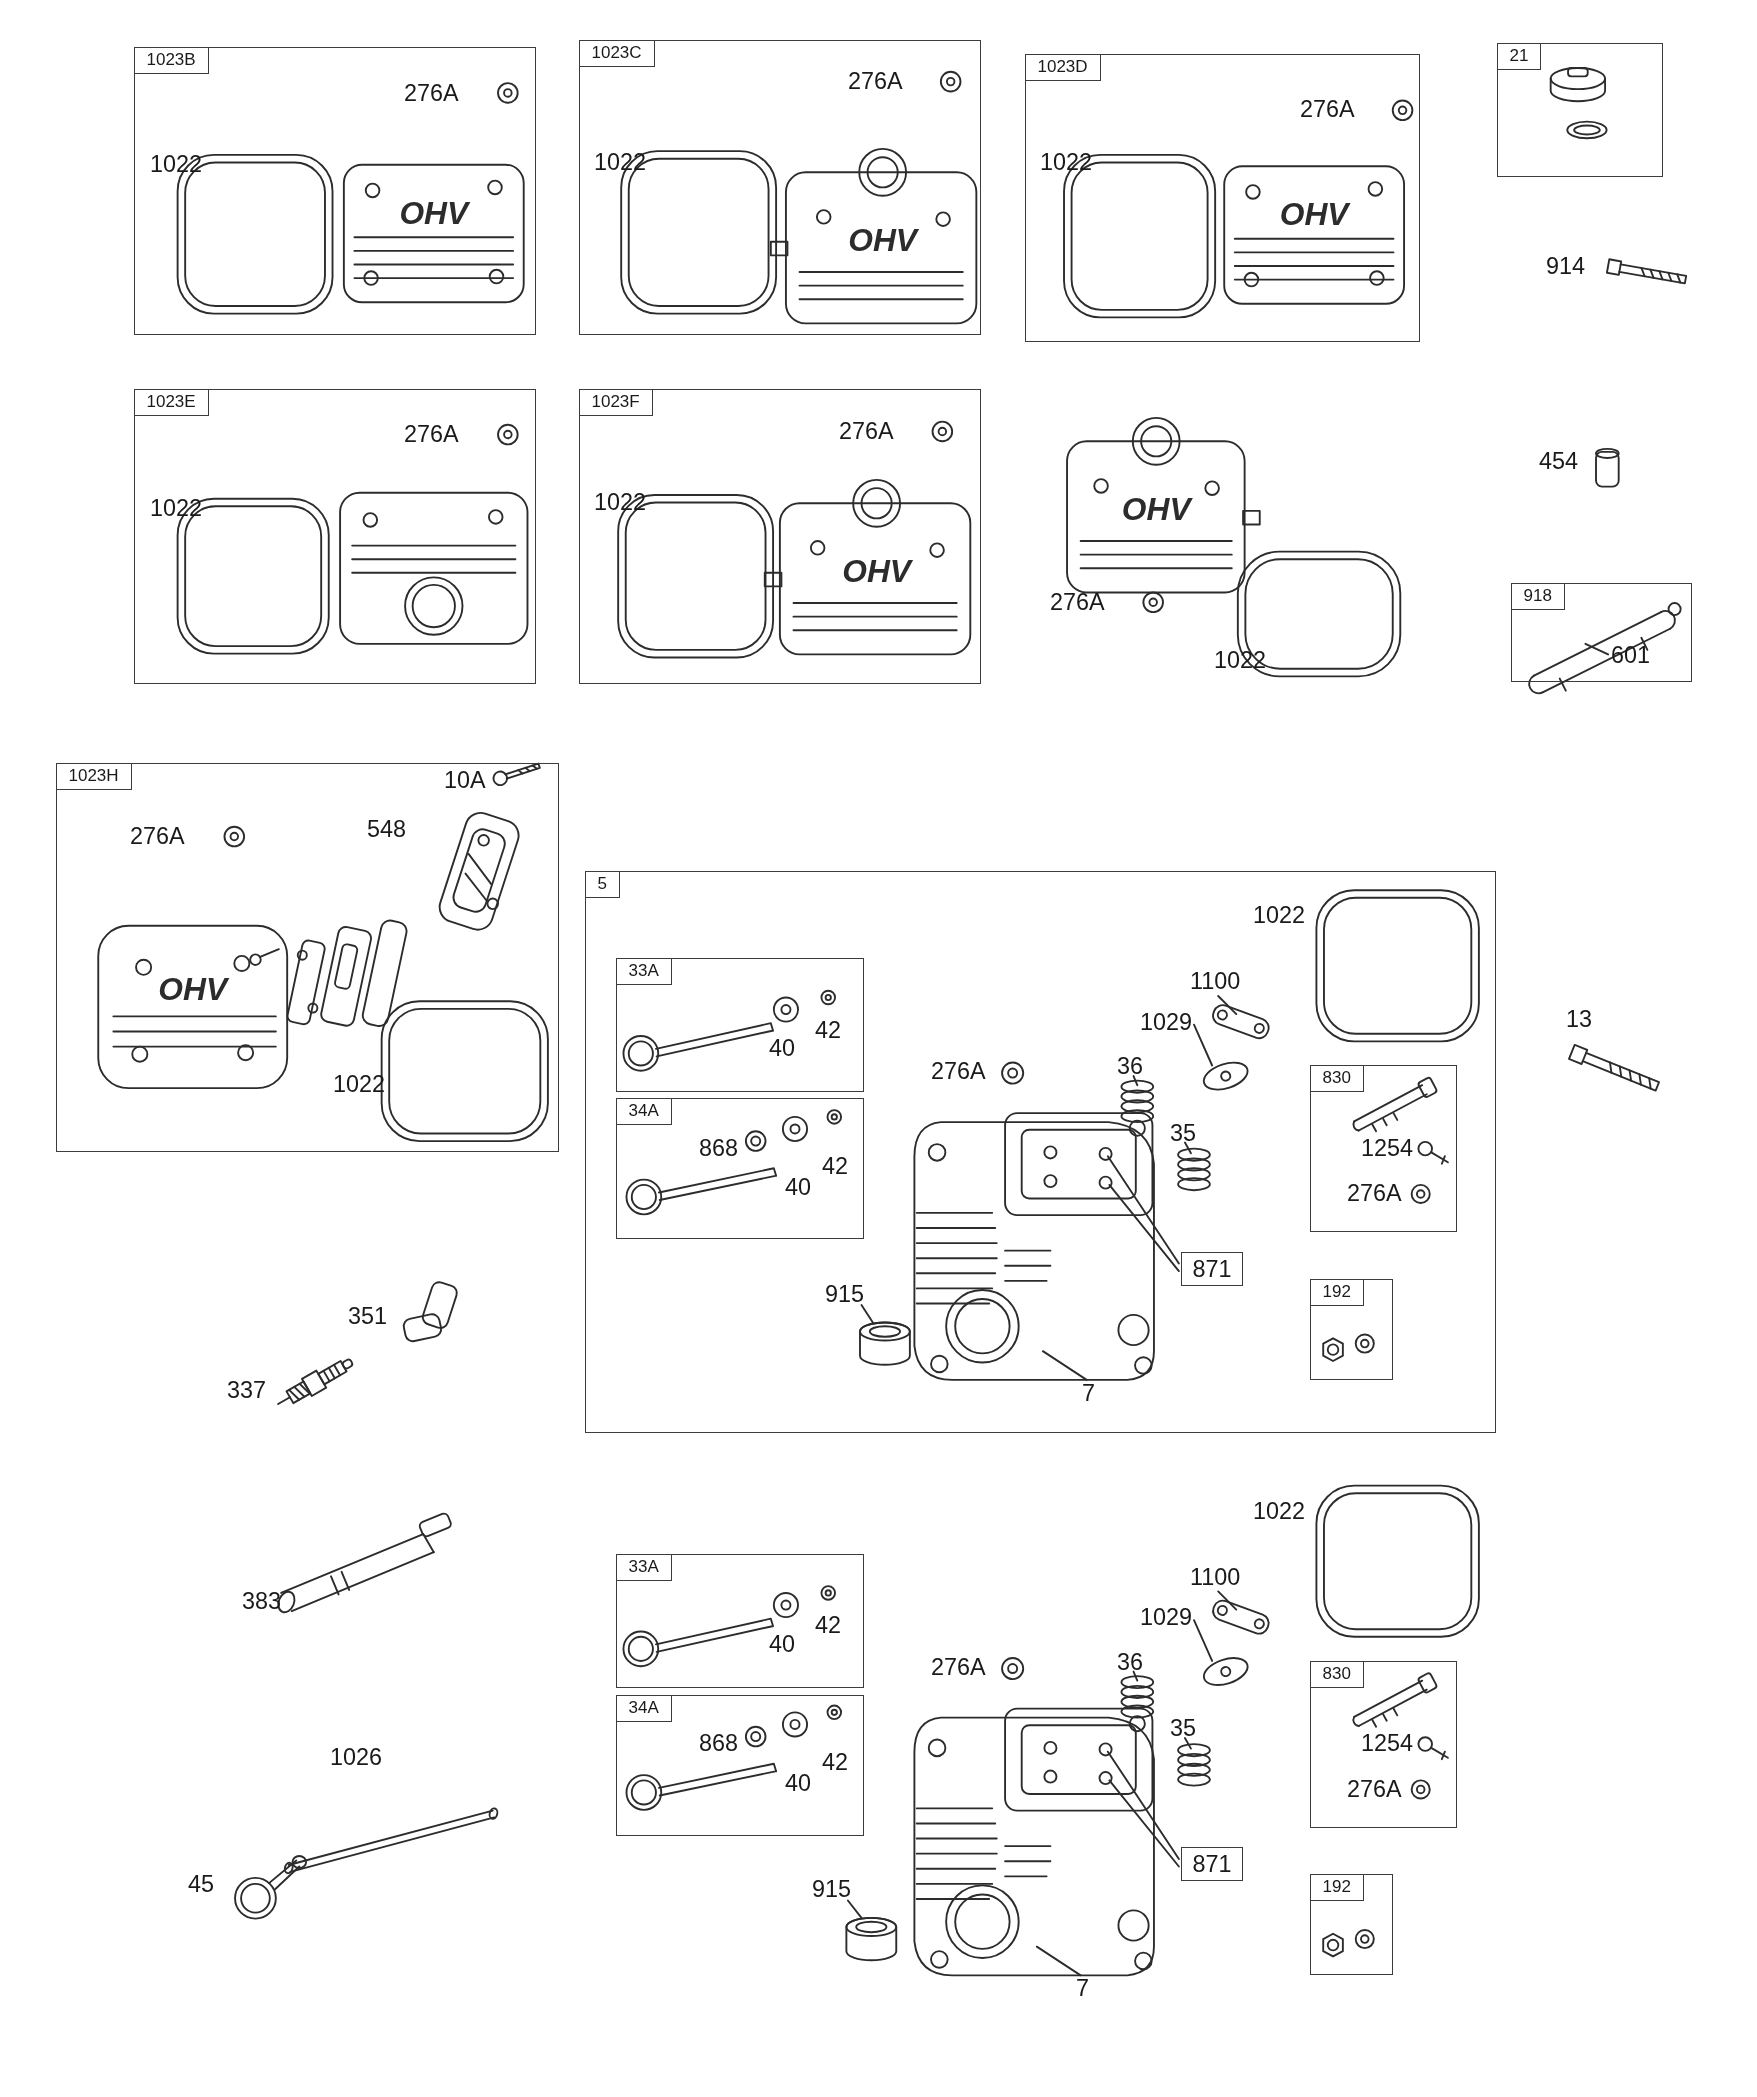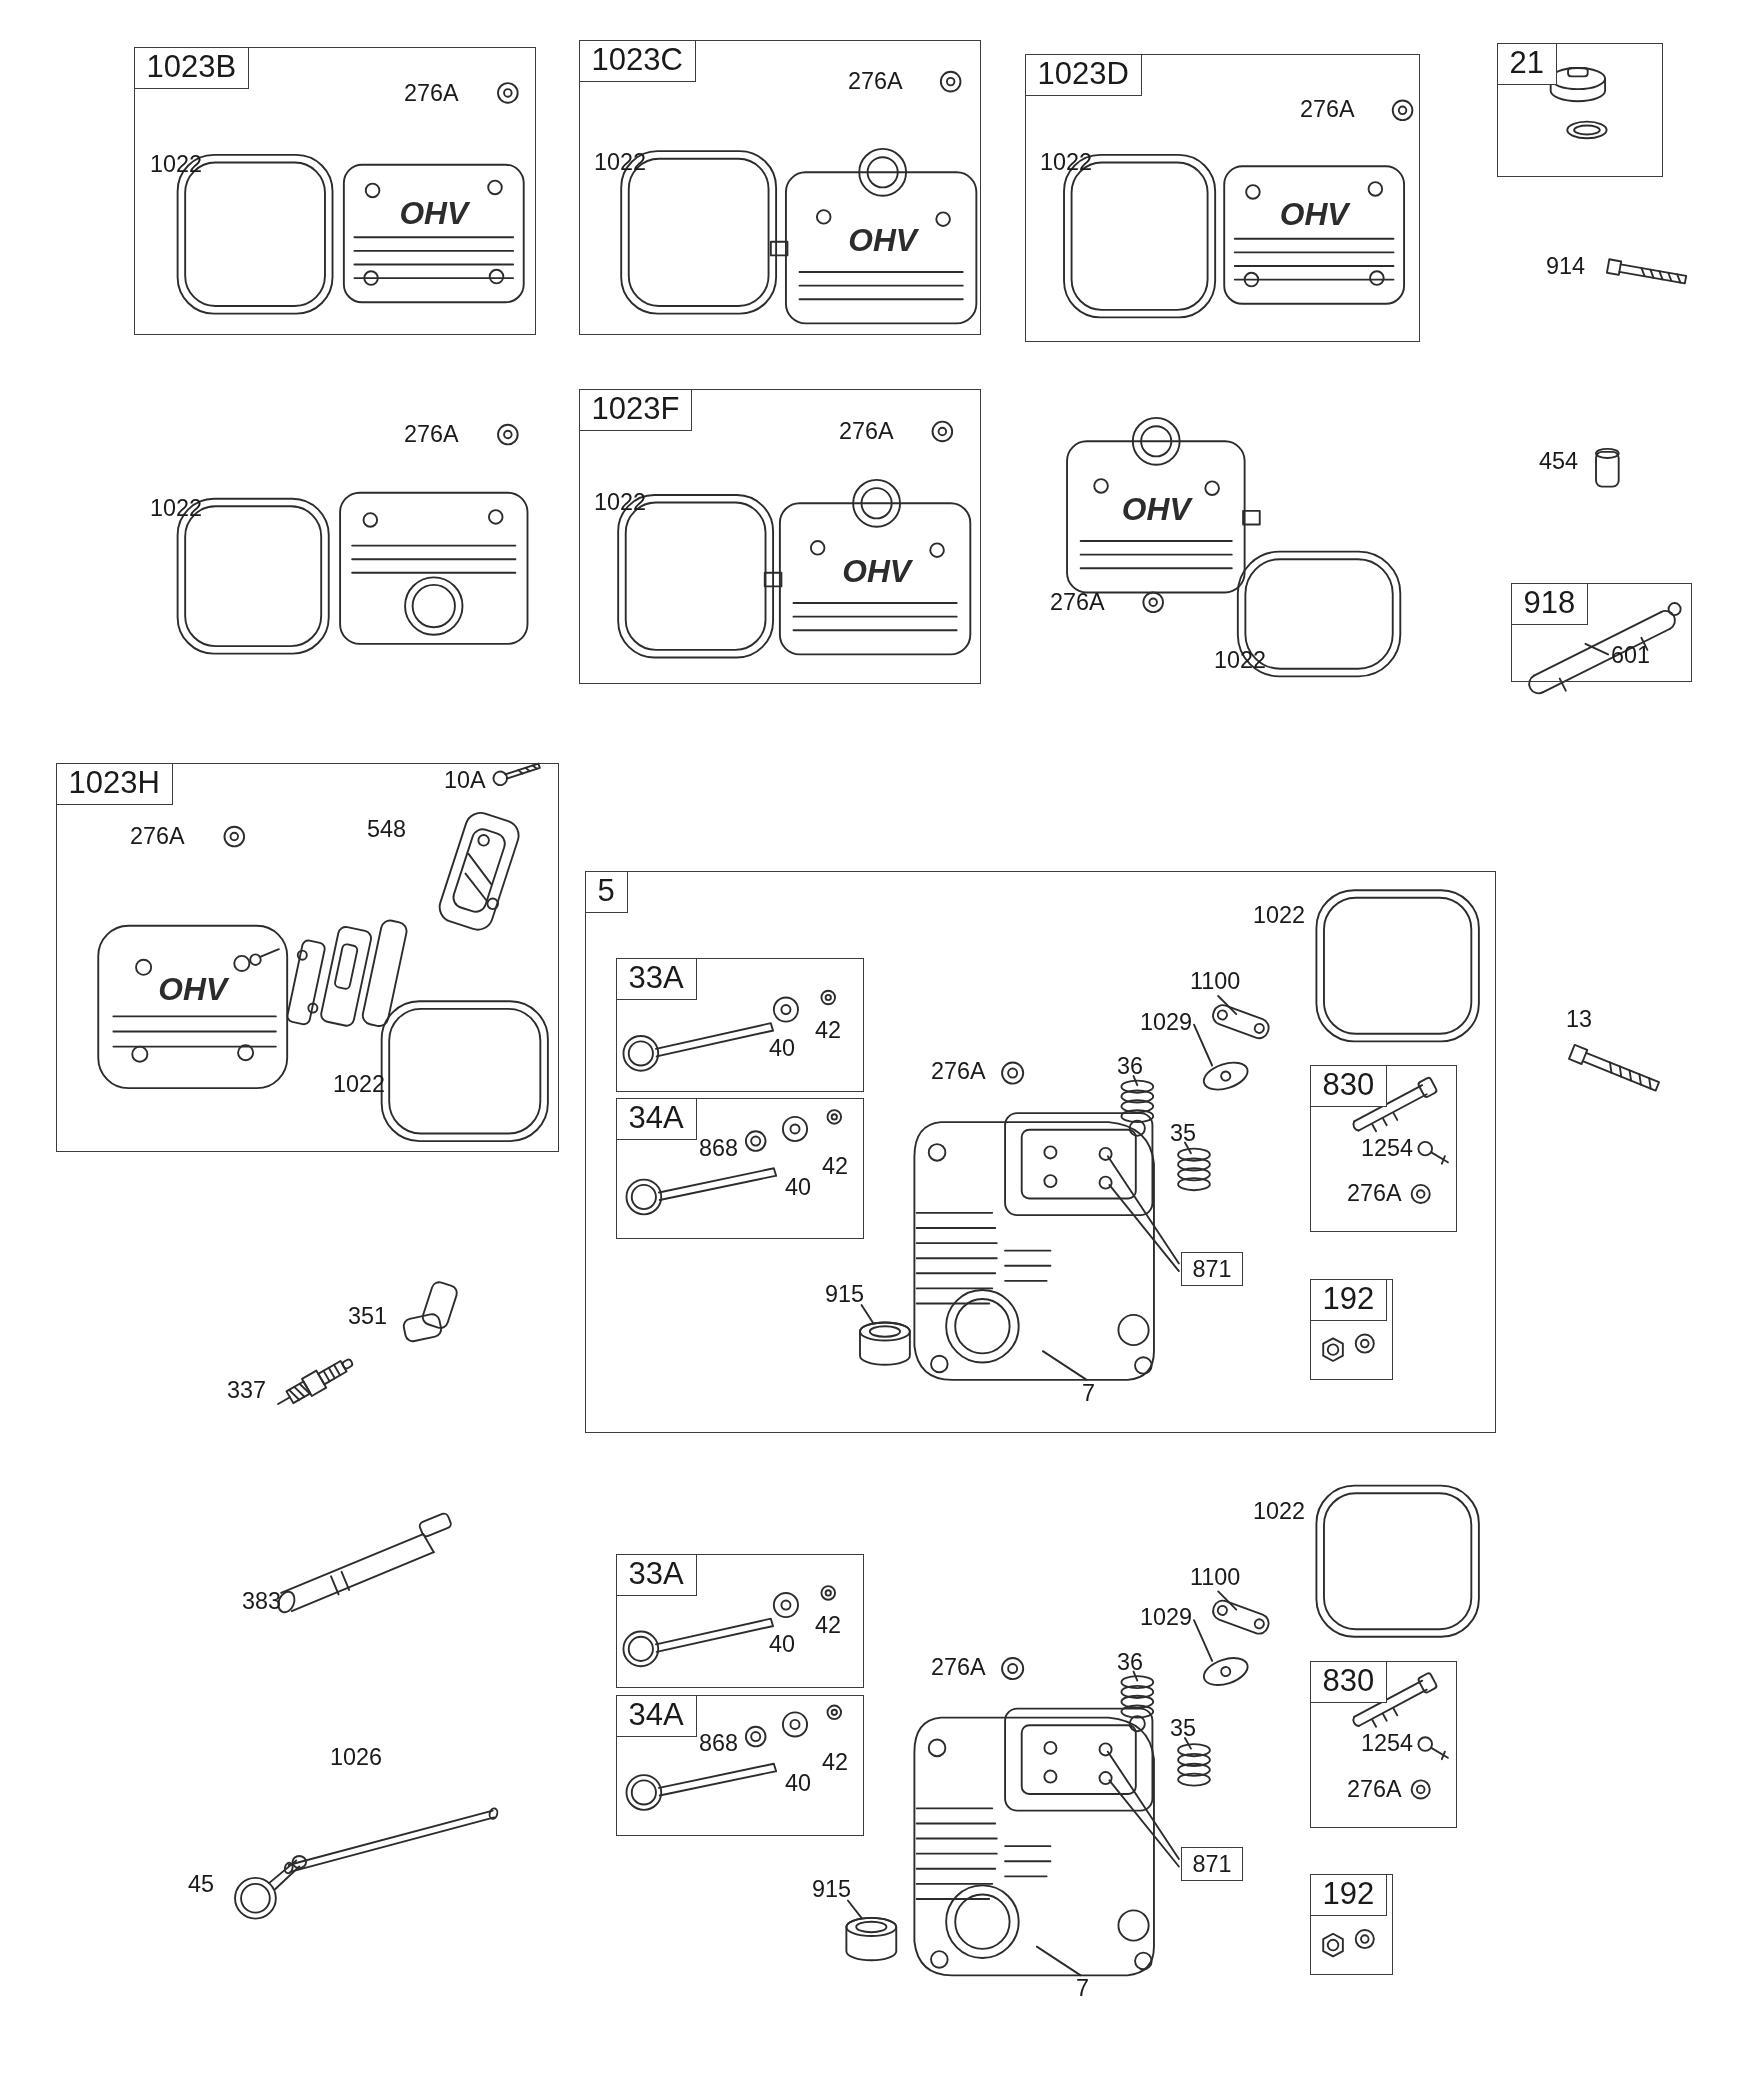--- a/index.html
+++ b/index.html
@@ -2,21 +2,21 @@
 <html style="font-size:12px"><head>
 <meta charset="utf-8">
 <style>
   * { margin:0; padding:0; box-sizing:border-box; }
   html,body { background:#ffffff; }
   body { font-family:"Liberation Sans", sans-serif; color:#1a1a1a; }
   #page { position:relative; width:1757px; height:2097px; background:#fff; overflow:hidden; }
   #art { position:absolute; left:0; top:0; pointer-events:none; }
   .gbox { position:absolute; border:1.5px solid #3c3c3c; }
   .tag  { position:absolute; top:-1.5px; left:-1.5px; border:1.5px solid #3c3c3c; background:#fff;
-          padding:3.8px 12px; font-size:31px; line-height:1.05; white-space:nowrap; }
+          padding:3.8px 12px; font-size:17px; line-height:1.05; white-space:nowrap; }
   .plabel { position:absolute; font-size:23.4px; line-height:1; white-space:nowrap; }
   .chipbox { position:absolute; border:1.5px solid #3c3c3c; background:#fff; padding:3.8px 10.6px;
              font-size:23.4px; line-height:1.05; white-space:nowrap; }
   .cover-text { font-size:42px; font-style:italic; font-weight:bold; fill:#2c2c2c;
                 stroke:none; text-anchor:middle; font-family:"Liberation Sans",sans-serif; }
 </style>
 </head>
 <body>
 
 <div id="page">
@@ -432,20 +432,23 @@
 </div>
 <div class="gbox" style="left:579px;top:40px;width:402px;height:295px">
   <span class="tag">1023C</span>
 </div>
 <div class="gbox" style="left:1025px;top:54px;width:395px;height:288px">
   <span class="tag">1023D</span>
 </div>
 <div class="gbox" style="left:1497px;top:43px;width:166px;height:134px">
   <span class="tag">21</span>
 </div>
+<div class="gbox" style="left:134px;top:389px;width:402px;height:295px">
+  <span class="tag">1023E</span>
+</div>
 <div class="gbox" style="left:579px;top:389px;width:402px;height:295px">
   <span class="tag">1023F</span>
 </div>
 <div class="gbox" style="left:1511px;top:583px;width:181px;height:99px">
   <span class="tag">918</span>
 </div>
 <div class="gbox" style="left:56px;top:763px;width:503px;height:389px">
   <span class="tag">1023H</span>
 </div>
 <div class="gbox" style="left:585px;top:871px;width:911px;height:562px">

